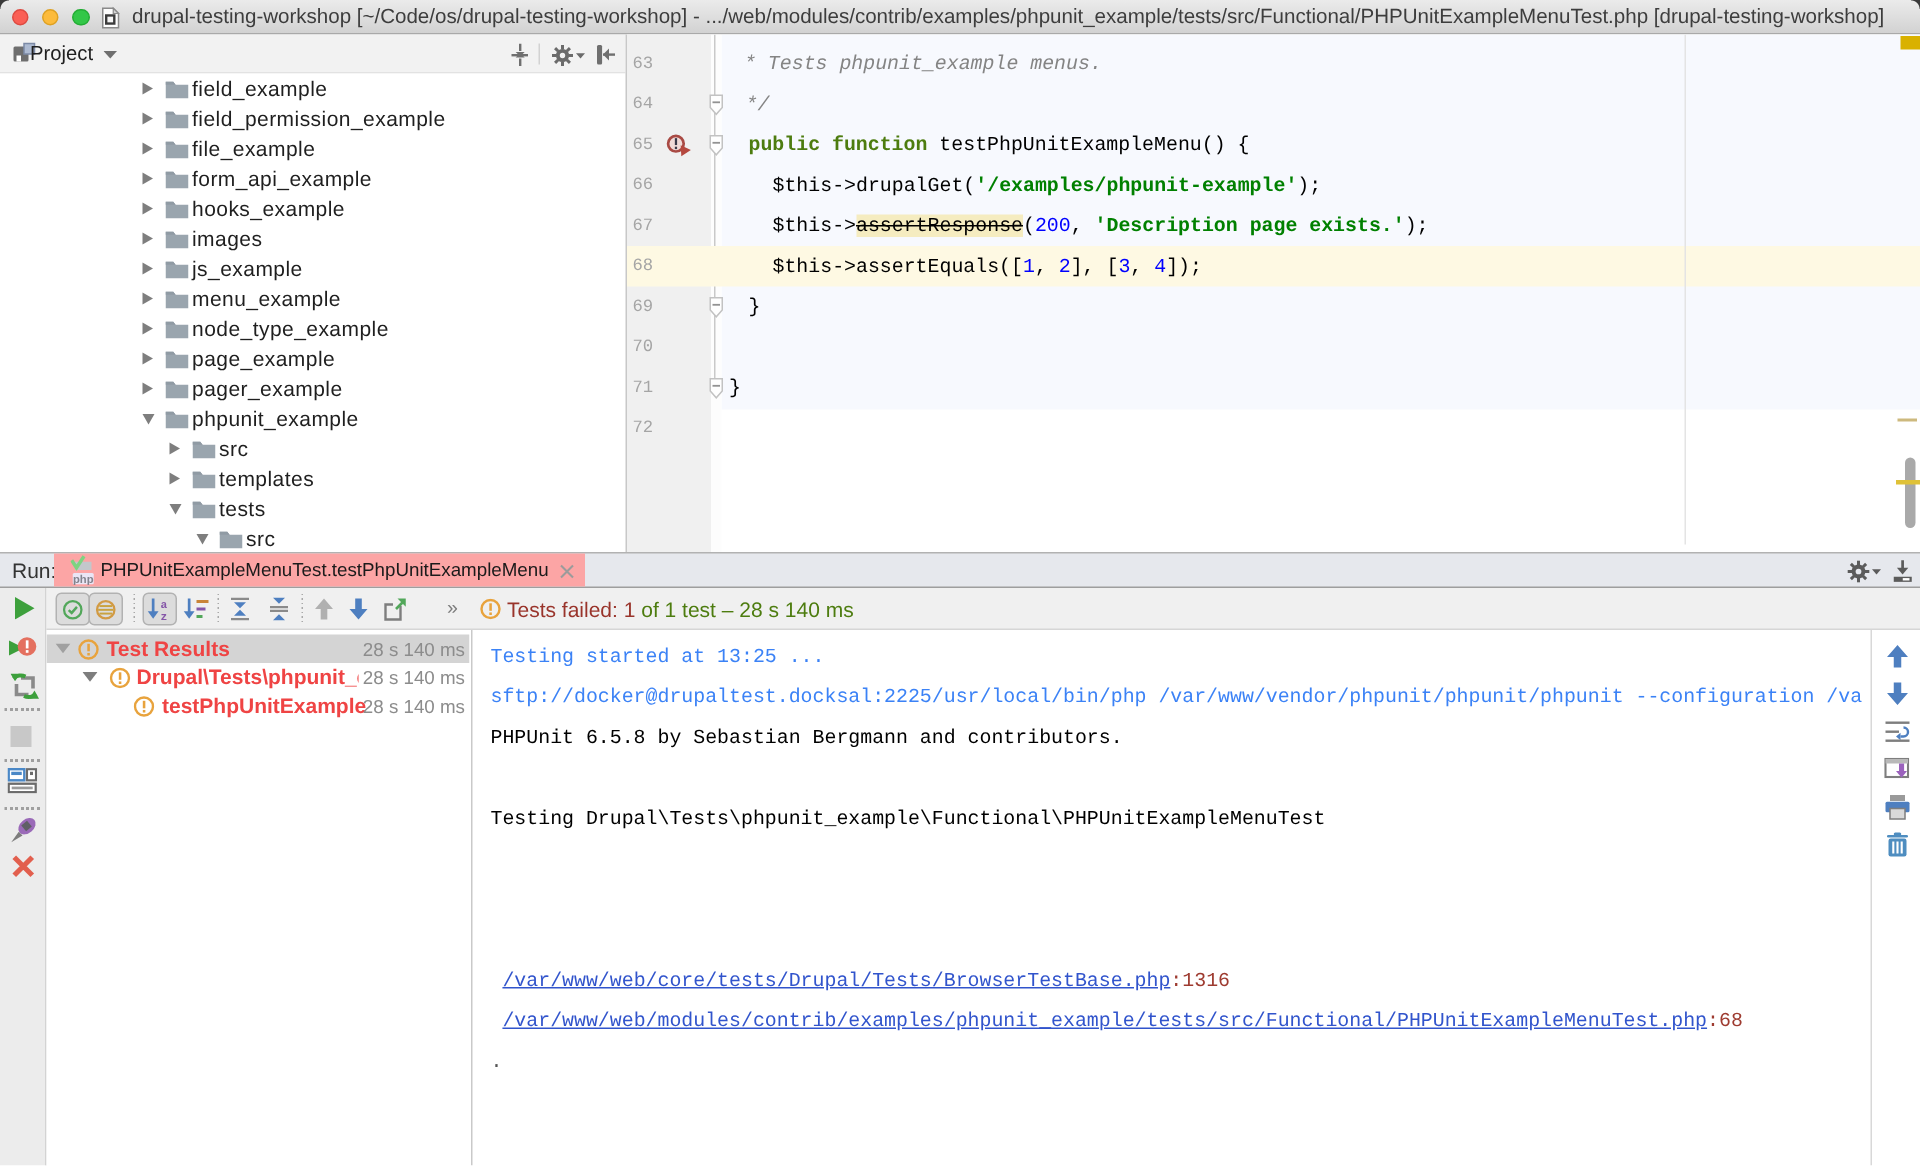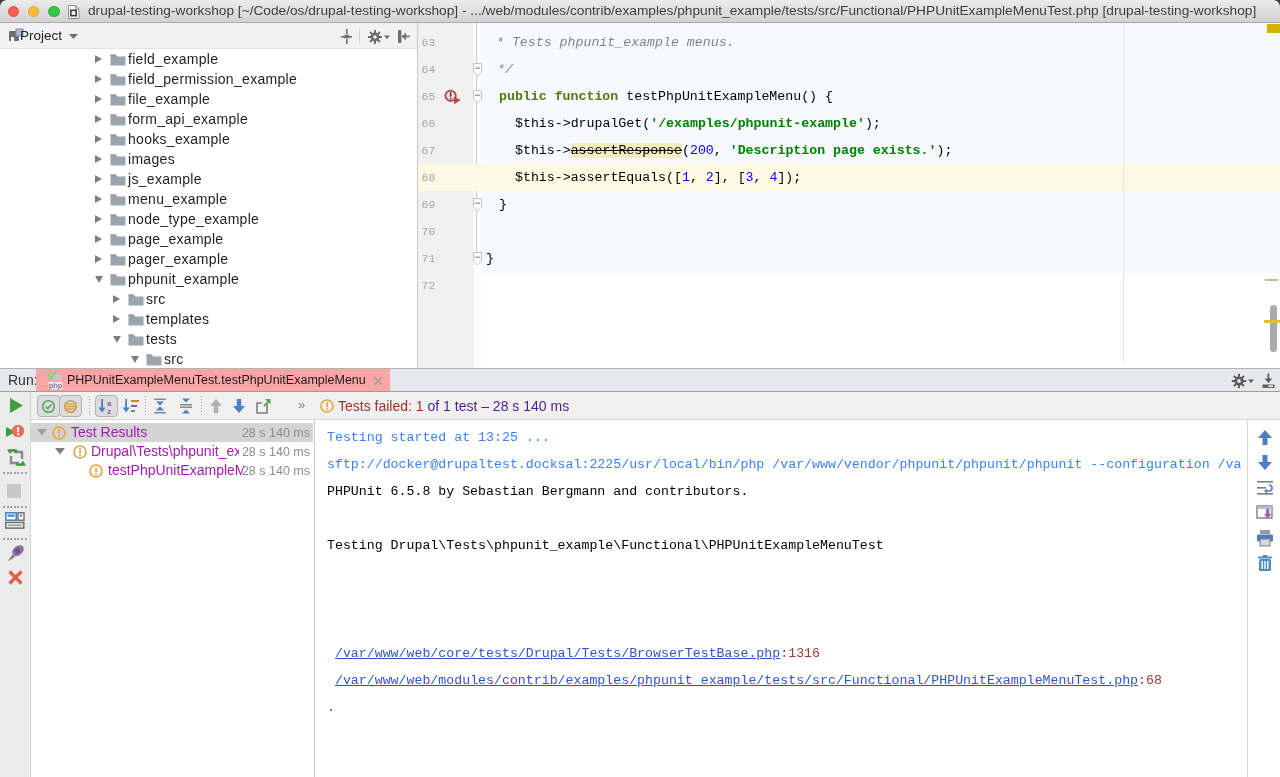--- a/index.html
+++ b/index.html
@@ -45,21 +45,21 @@
 #runtab { position:absolute; left:36px; top:0; width:354px; height:22px; background:#fca5a5; }
 #runbar { left:31px; top:392px; width:1249px; height:28px; background:#f0f0f0; border-bottom:1px solid #d6d6d6; }
 #leftstrip { left:0; top:392px; width:31px; height:385px; background:#ececec; border-right:1px solid #d3d3d3; }
 .tbtn { position:absolute; top:3px; width:23px; height:22px; background:#dcdcdc; border:1px solid #b2b2b2; border-radius:4px; }
 .dotsep { position:absolute; top:4px; width:1px; height:20px;
   background-image:repeating-linear-gradient(#a9a9a9 0 1px, transparent 1px 3px); }
 
 #testtree { left:31px; top:420px; width:282px; height:357px; background:#fff; overflow:hidden; }
 #console { left:316px; top:420px; width:931px; height:357px; background:#fff; overflow:hidden; }
 #consbar { left:1247px; top:420px; width:33px; height:357px; background:#fff; border-left:1px solid #d8d8d8; }
-.ttrow { position:absolute; font-size:14px; color:#a21caf; white-space:nowrap; height:19px; line-height:19px; }
+.ttrow { position:absolute; font-size:14px; color:#ef4444; white-space:nowrap; height:19px; line-height:19px;font-weight:bold; }
 .ttime { position:absolute; font-size:12.5px; color:#8c8c8c; text-align:right; }
 .cons-line { position:absolute; left:11px; font-family:"Liberation Mono",monospace; font-size:13.26px; height:27px; line-height:27px; white-space:pre; }
 .blue { color:#3b82f6; }
 .red { color:#9e3b30; }
 .lnk { color:#3154cc; text-decoration:underline; }
 </style>
 </head>
 <body>
 
 <div id="titlebar" class="abs">
@@ -437,21 +437,21 @@
       <path d="M12 6 v9 h-10 v-10 h5" stroke="#7e7e7e" stroke-width="1.6" fill="none"></path>
       <path d="M9 8 L14.5 2.5" stroke="#52a75a" stroke-width="1.8" fill="none"></path>
       <polygon points="15.5,6.5 15.5,1 10,1" fill="#52a75a"></polygon>
     </svg>
     <div class="abs" style="left:267px;top:5px;font-size:13px;color:#7e7e7e">»</div>
     <svg class="abs" style="left:289px;top:7px" width="14" height="14" viewBox="0 0 14 14">
       <circle cx="7" cy="7" r="6" fill="none" stroke="#e8a33d" stroke-width="1.6"></circle>
       <rect x="6.2" y="3.2" width="1.7" height="5" fill="#e8a33d"></rect>
       <rect x="6.2" y="9.3" width="1.7" height="1.7" fill="#e8a33d"></rect>
     </svg>
-    <div class="abs" style="left:307px;top:6px;font-size:14px;white-space:nowrap"><span style="color:#99342b">Tests failed: 1</span><span style="color:#4c1d95"> of 1 test – 28 s 140 ms</span></div>
+    <div class="abs" style="left:307px;top:6px;font-size:14px;white-space:nowrap"><span style="color:#99342b">Tests failed: 1</span><span style="color:#4d7c0f"> of 1 test – 28 s 140 ms</span></div>
   </div>
 <div id="testtree" class="abs">
     <div class="abs" style="left:0;top:3px;width:282px;height:19px;background:#d4d4d4"></div>
     <svg class="abs" style="left:6px;top:9px" width="10" height="7">
       <polygon points="0,0 10,0 5,6.5" fill="#a0a0a0"></polygon>
     </svg>
     <svg class="abs" style="left:21px;top:6px" width="14" height="14" viewBox="0 0 14 14">
       <circle cx="7" cy="7" r="6" fill="none" stroke="#e8a33d" stroke-width="1.6"></circle>
       <rect x="6.2" y="3.2" width="1.7" height="5" fill="#e8a33d"></rect>
       <rect x="6.2" y="9.3" width="1.7" height="1.7" fill="#e8a33d"></rect>

